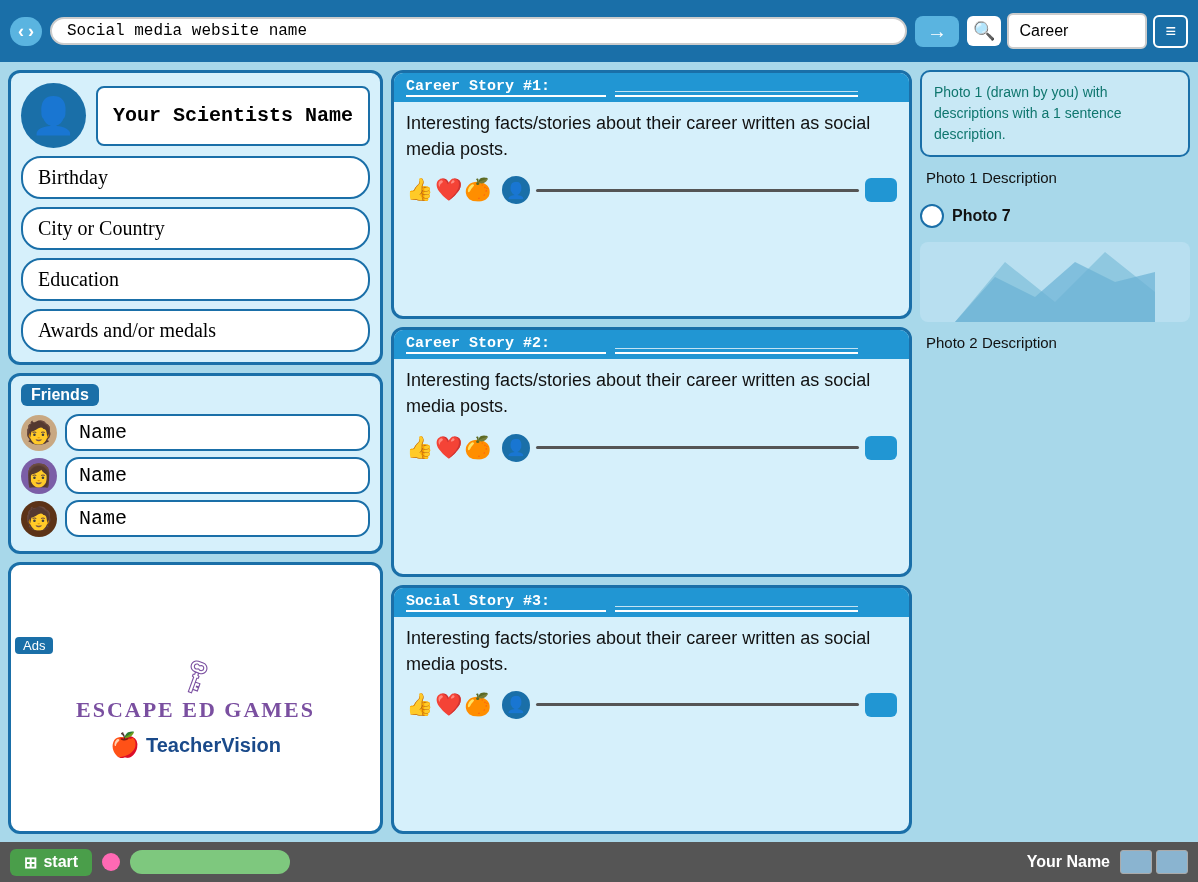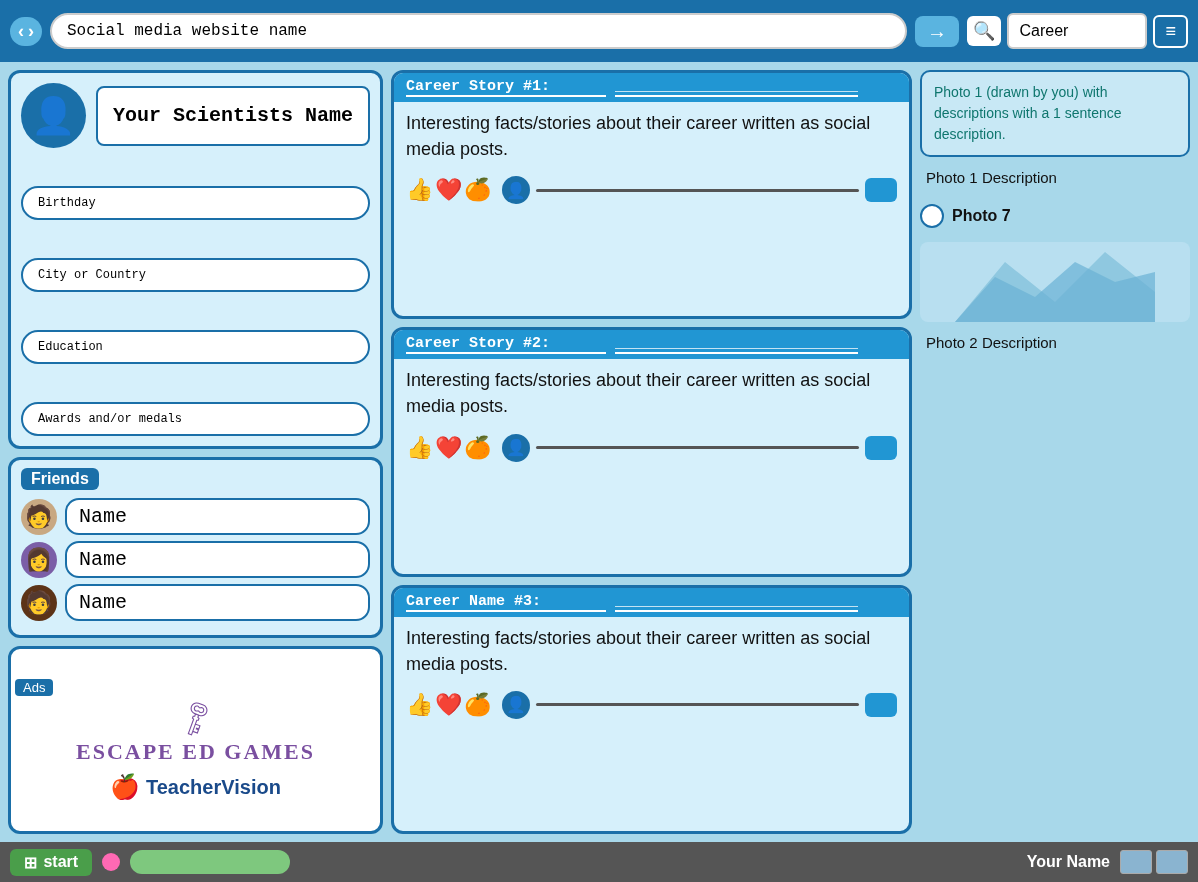--- a/index.html
+++ b/index.html
@@ -31,21 +31,21 @@
     .nav-btn {
       background: none;
       border: none;
       color: white;
       font-size: 18px;
       cursor: pointer;
       font-weight: bold;
     }
     .address-bar {
       flex: 1;
-      height: 36px;
+      height: 28px;
       border-radius: 18px;
       border: 2px solid #ccc;
       background: white;
       padding: 0 15px;
       font-size: 16px;
       font-family: 'Courier New', monospace;
     }
     .go-btn {
       background: #5ab4e0;
       border: none;
@@ -143,23 +143,22 @@
       display: flex;
       align-items: center;
       justify-content: center;
     }
 
     .info-field {
       background: white;
       border: 2px solid #1a6fa8;
       border-radius: 20px;
       padding: 8px 15px;
-      font-size: 12px;
-      font-family: Liberation Mono, monospace;
-      margin-top: 30px;
+      font-size: 20px;
+      font-family: Liberation Serif, serif;
     }
 
     
     .friends-section {
       background: #d6f0fb;
       border: 3px solid #1a6fa8;
       border-radius: 12px;
       padding: 8px 10px;
     }
     .friends-title {
@@ -535,21 +534,21 @@
         <div class="comment-area">
           <div class="comment-avatar">👤</div>
           <div class="comment-line"></div>
           <button class="comment-btn"></button>
         </div>
       </div>
     </div>
 
     <div class="story-card">
       <div class="story-header">
-        <span>Career Name #3:</span>&nbsp;<span>___________________________</span>
+        <span>Social Story #3:</span>&nbsp;<span>___________________________</span>
       </div>
       <div class="story-body">Interesting facts/stories about their career written as social media posts.</div>
       <div class="story-footer">
         <div class="reaction-icons">
           <span>👍</span>
           <span>❤️</span>
           <span>🍊</span>
         </div>
         <div class="comment-area">
           <div class="comment-avatar">👤</div>

